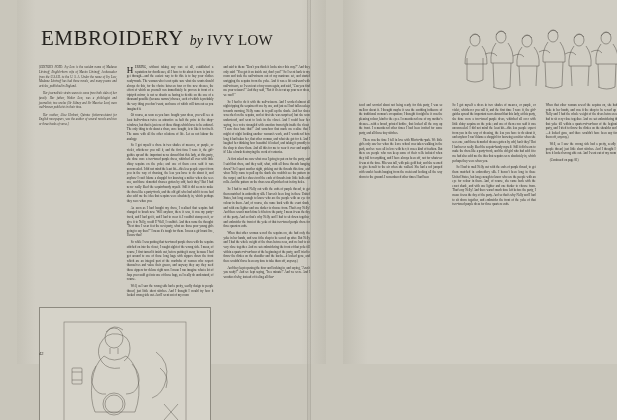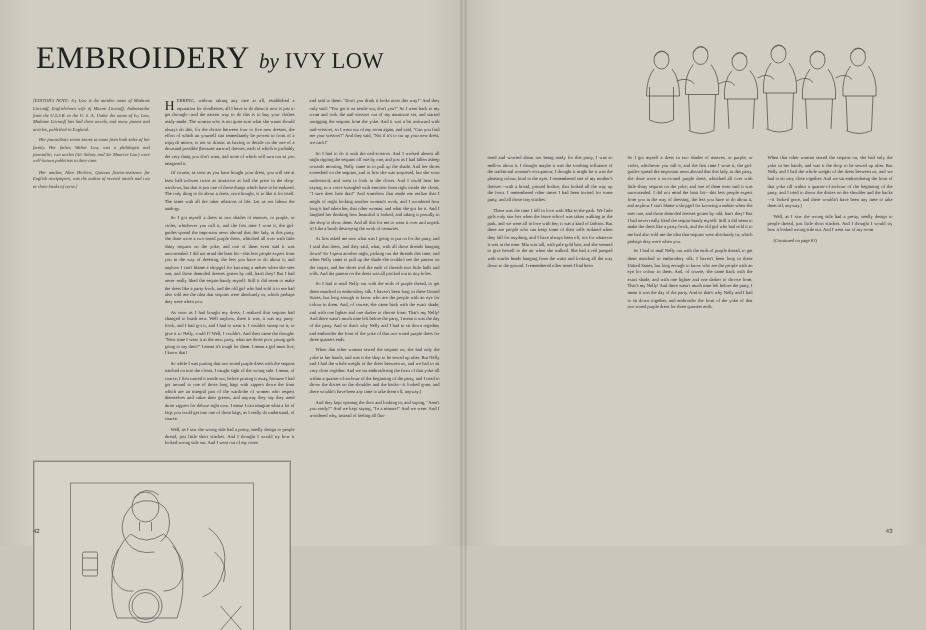--- a/index.html
+++ b/index.html
@@ -18,20 +18,21 @@
     width: 617px;
     height: 420px;
     display: flex;
     background: #c9c6bb;
   }
   .page {
     position: relative;
     background: #cfccc2;
     height: 364px;
     box-sizing: border-box;
+    margin-left: 17px;
   }
   .page.left {
     width: 309px;
     padding: 26px 16px 18px 22px;
     background: linear-gradient(to right, #c5c2b7 0%, #d0cdc3 6%, #d0cdc3 92%, #c2bfb4 100%);
   }
   .page.right {
     width: 308px;
     padding: 26px 22px 18px 16px;
     background: linear-gradient(to left, #c5c2b7 0%, #d0cdc3 6%, #d0cdc3 92%, #c2bfb4 100%);

